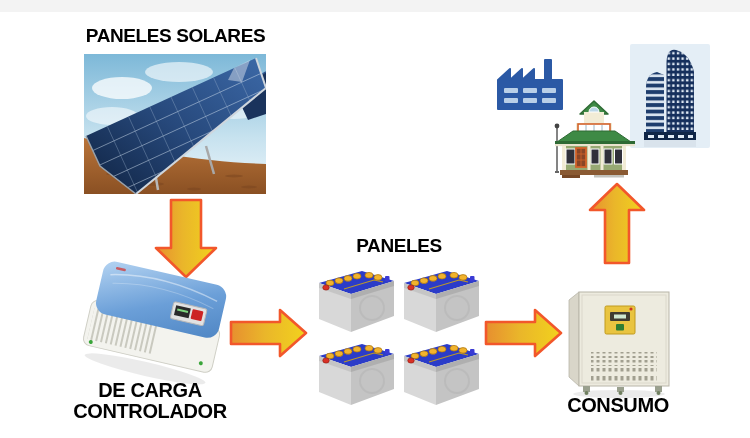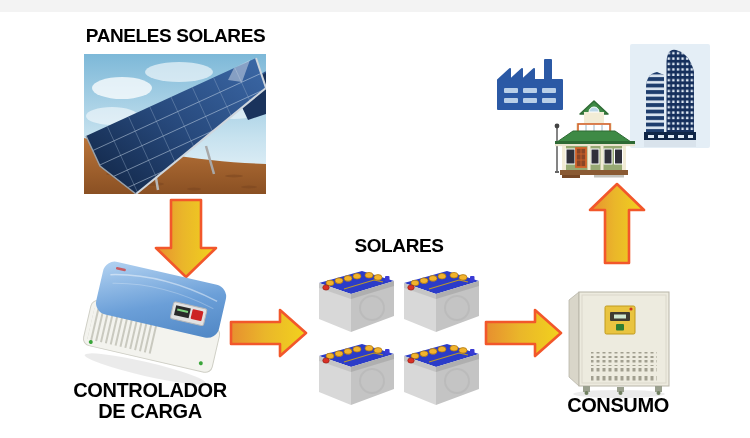--- a/index.html
+++ b/index.html
@@ -154,31 +154,31 @@
         <rect x="24" y="13" width="10" height="2.5" rx="1" fill="#d04040" opacity="0.8"></rect>
         <rect x="88" y="34" width="34" height="17" rx="2" fill="#e2e2e2" stroke="#b8b8b8"></rect>
         <rect x="91" y="37" width="15" height="10" fill="#2a2a2a"></rect>
         <rect x="93" y="40" width="11" height="2" fill="#7fd67f"></rect>
         <rect x="108" y="37" width="11" height="10" rx="1" fill="#cc2424"></rect>
       </g>
     </svg>
   </div>
 
   <div class="node-label fs20 two-line" style="left:52px; top:368px; width:196px;">
+    <span>DE CARGA</span>
     <span>CONTROLADOR</span>
-    <span>DE CARGA</span>
   </div>
 
   <div class="abs" style="left:229px; top:295px;">
     <svg width="81" height="52" viewBox="0 0 81 52">
       <polygon points="2,15 51,15 51,3 77,26 51,49 51,37 2,37" fill="url(#goldG)" stroke="#f2572b" stroke-width="2.6" stroke-linejoin="round"></polygon>
     </svg>
   </div>
 
-  <div class="node-label fs19" style="left:329px; top:224px; width:140px;">SOLARES</div>
+  <div class="node-label fs19" style="left:329px; top:224px; width:140px;">PANELES</div>
 
   <div class="abs" style="left:314px; top:250px;">
     <svg width="85" height="72">
         <use href="#battery-sym"></use>
       </svg>
   </div>
   <div class="abs" style="left:399px; top:250px;">
     <svg width="85" height="72">
         <use href="#battery-sym"></use>
       </svg>

